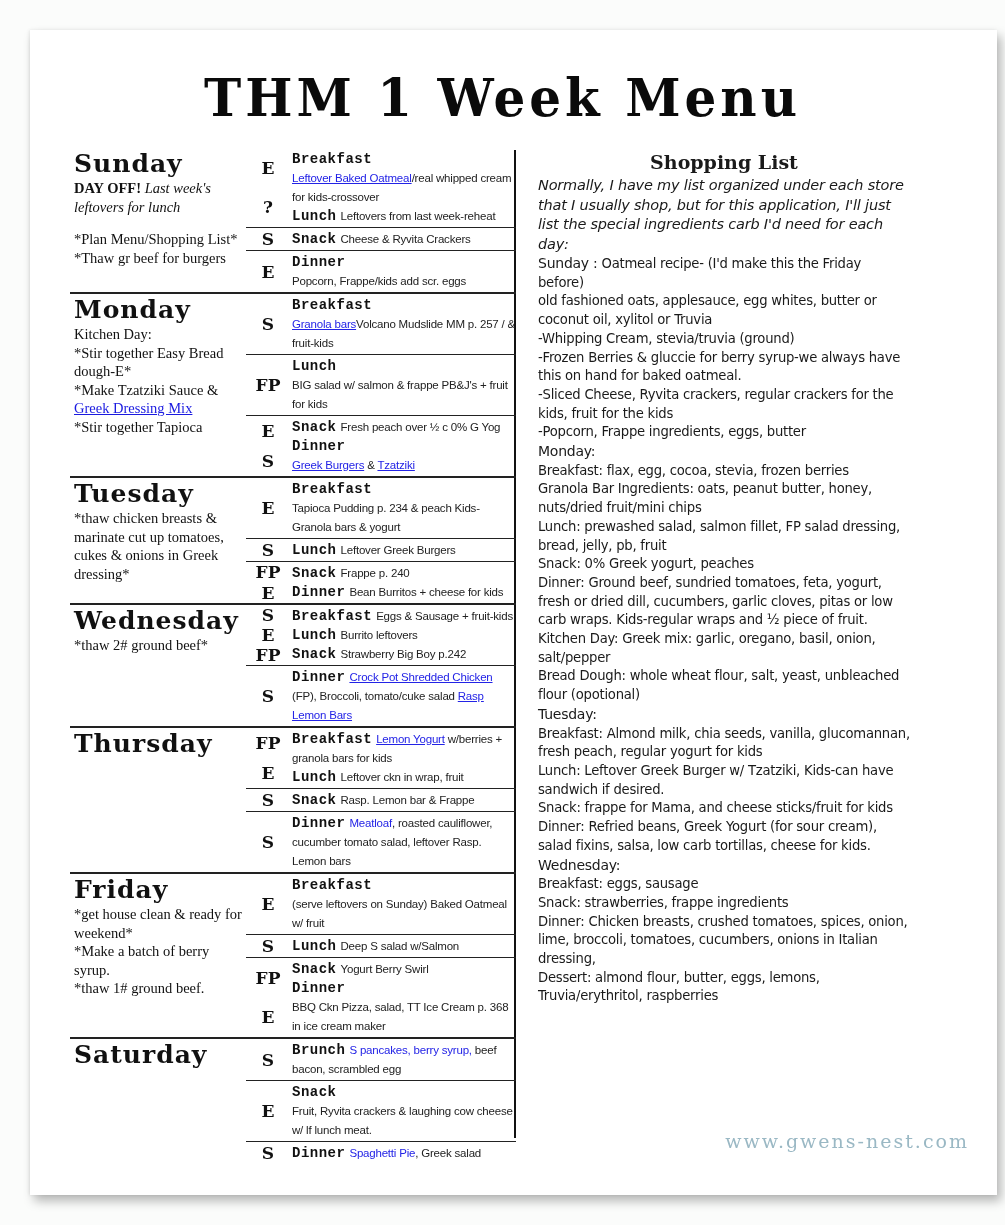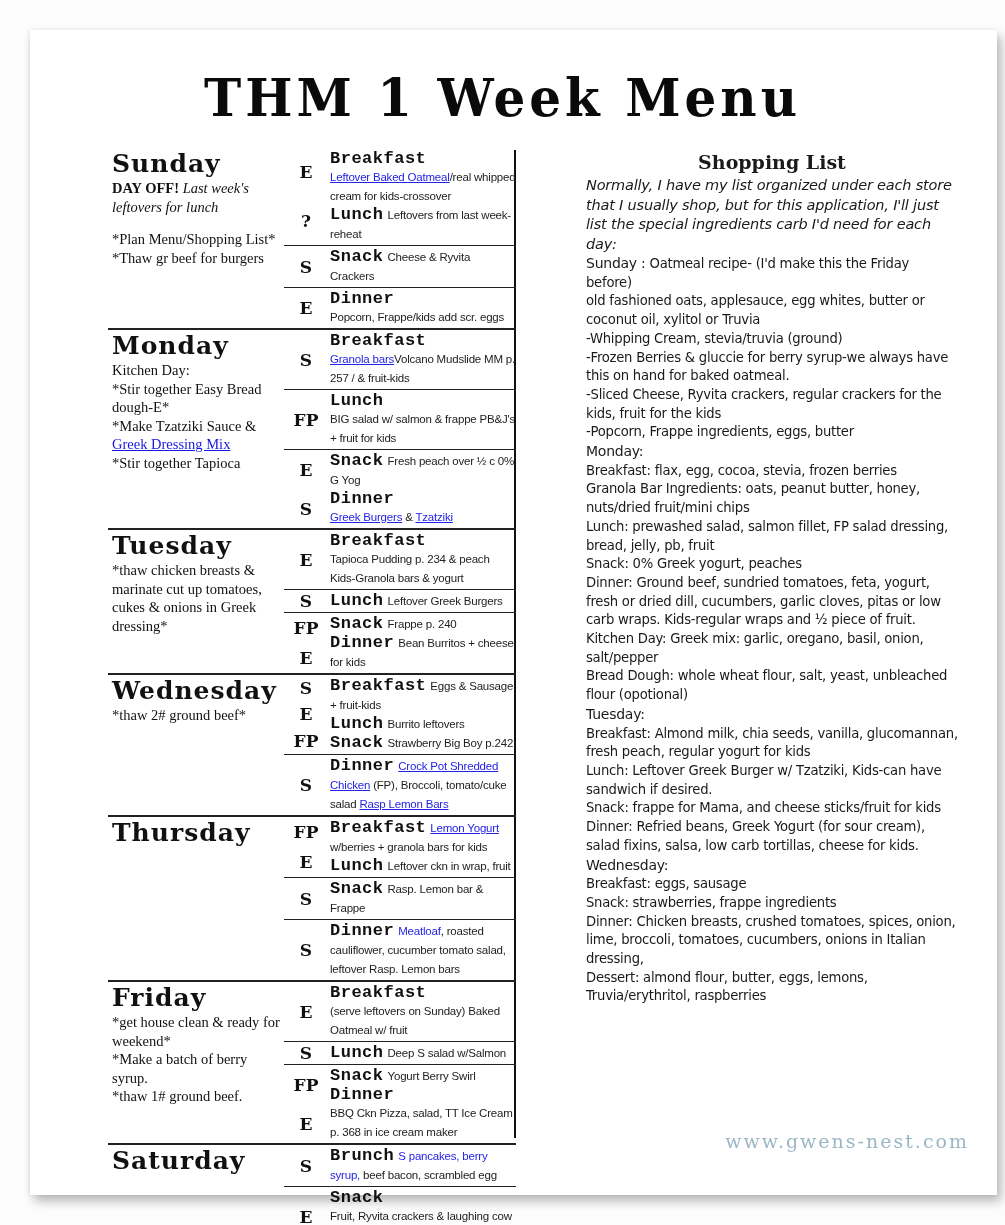--- a/index.html
+++ b/index.html
@@ -39,21 +39,20 @@
   .vrule {
     position: absolute;
     left: 484px; top: 120px;
     width: 2px; height: 988px;
     background: #111;
   }
   .day {
     position: relative;
     display: flex;
     border-bottom: 2px solid #222;
-    margin-left: 38px;
   }
   .day:last-child { border-bottom: none; }
   .day-left {
     width: 172px;
     flex: none;
     padding: 0 0 4px 4px;
   }
   .day-name {
     font-family: "DejaVu Serif", serif;
     font-weight: bold;
@@ -86,21 +85,21 @@
     flex: none;
     text-align: center;
     font-family: "DejaVu Serif", serif;
     font-weight: bold;
     font-size: 17px;
   }
   .meal-body { flex: 1; padding: 1px 0 2px 2px; }
   .meal-label {
     font-family: "Liberation Mono", monospace;
     font-weight: bold;
-    font-size: 17px;
+    font-size: 14px;
     letter-spacing: 0.5px;
     line-height: 17px;
   }
   .meal-text {
     font-family: Liberation Sans, sans-serif;
     font-size: 11.5px;
     line-height: 18px;
     color: #222;
     letter-spacing: -0.2px;
   }
@@ -109,21 +108,20 @@
 
   
   .shop {
     position: absolute;
     left: 508px; top: 118px;
     width: 372px;
     font-family: "DejaVu Sans", sans-serif;
     font-size: 13.2px;
     line-height: 18.7px;
     color: #1a1a1a;
-    margin-left: 48px;
   }
   .shop-title {
     text-align: center;
     font-family: "DejaVu Serif", serif;
     font-weight: bold;
     font-size: 19px;
     line-height: 28px;
     margin-bottom: 0;
   }
   .shop-intro {

